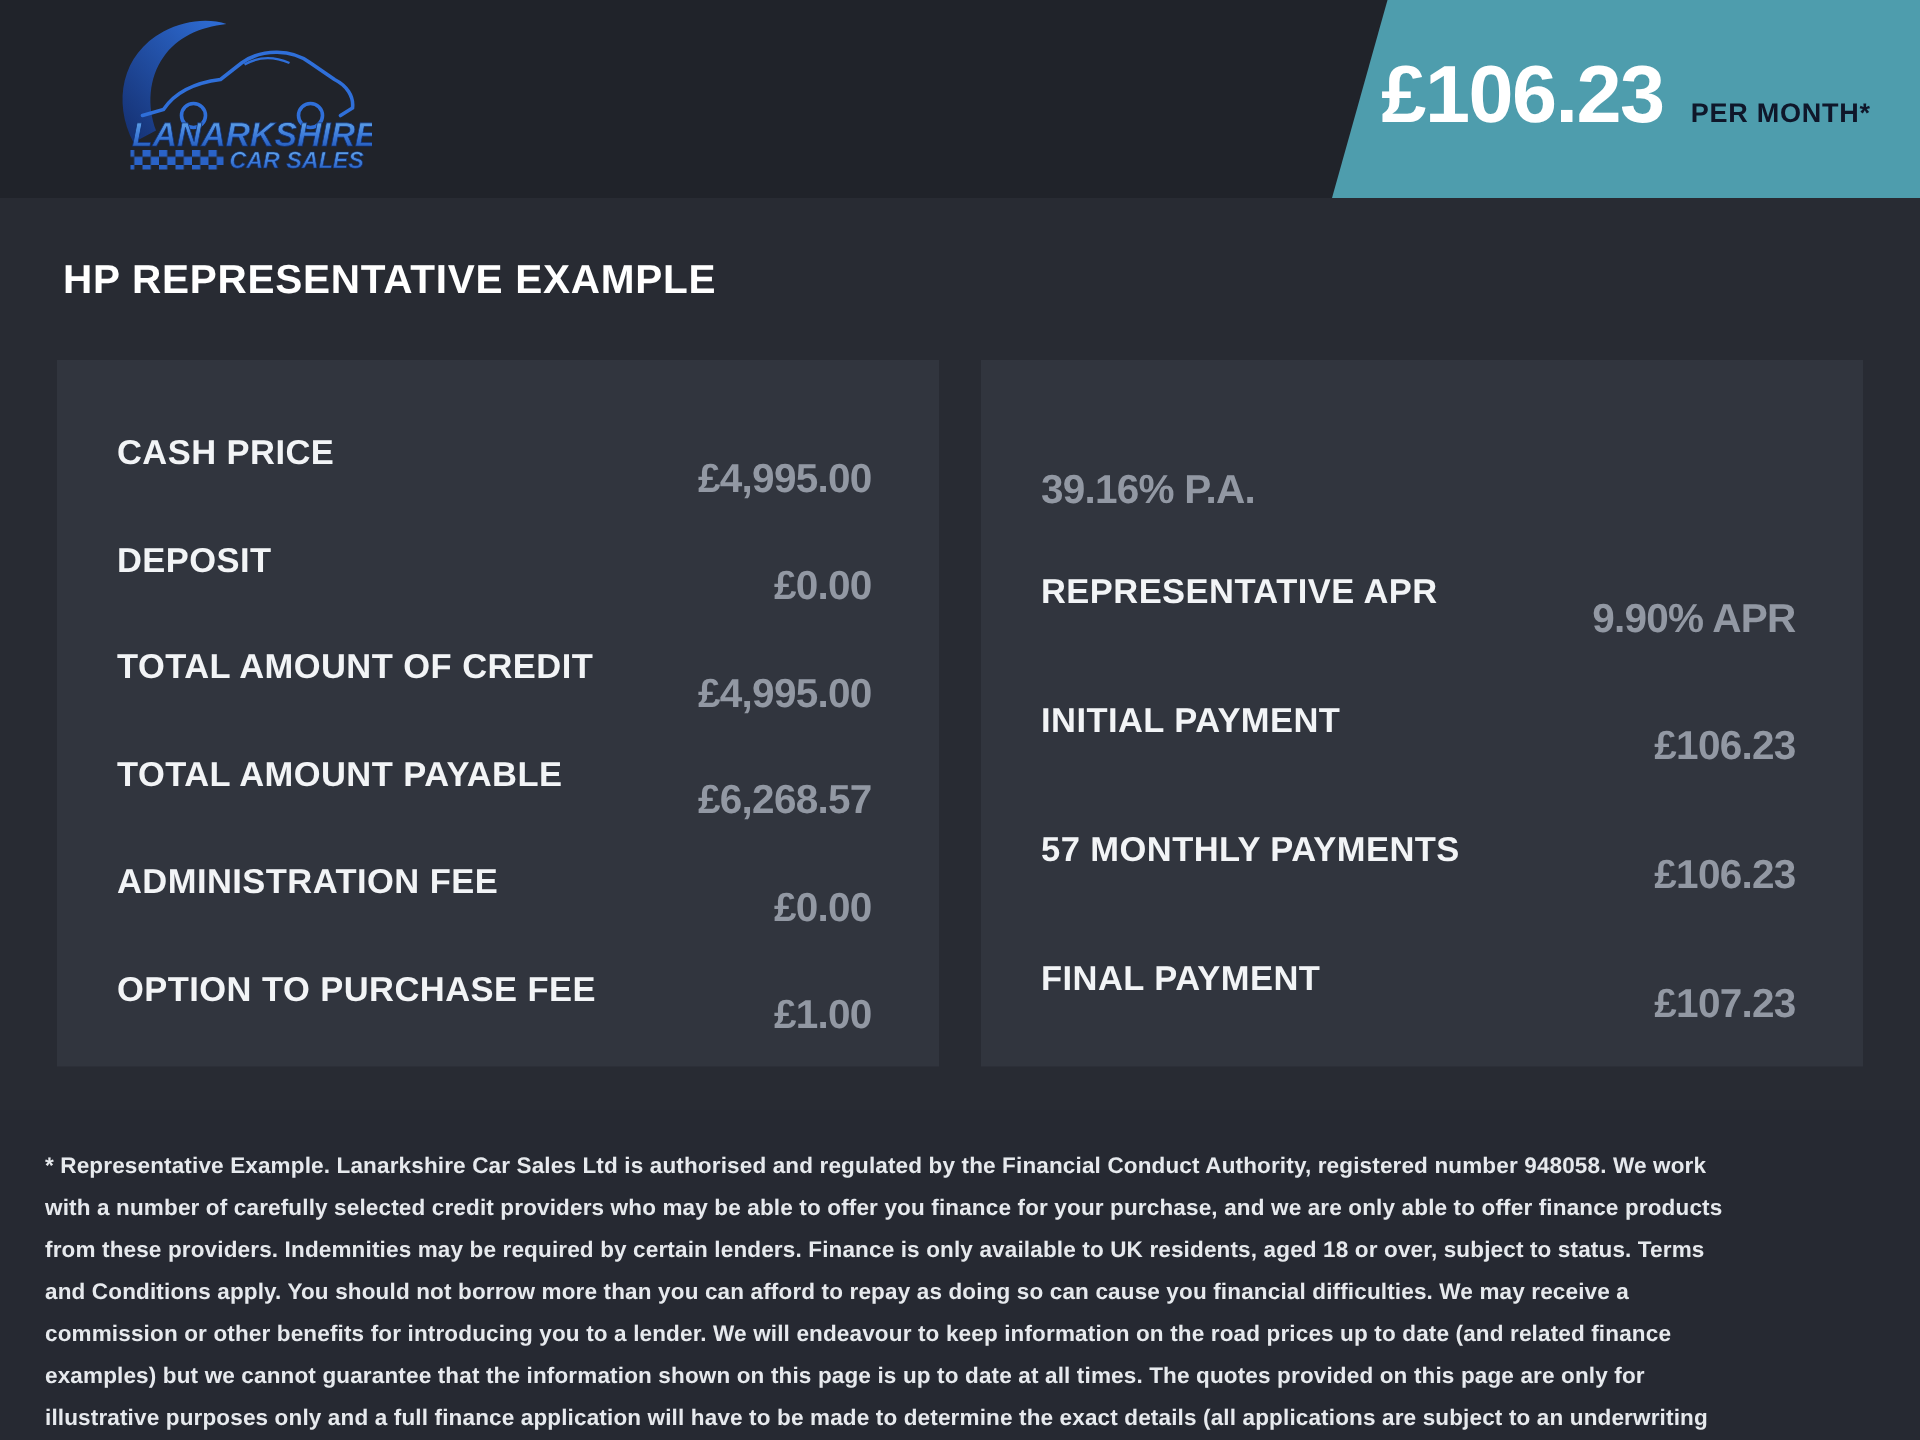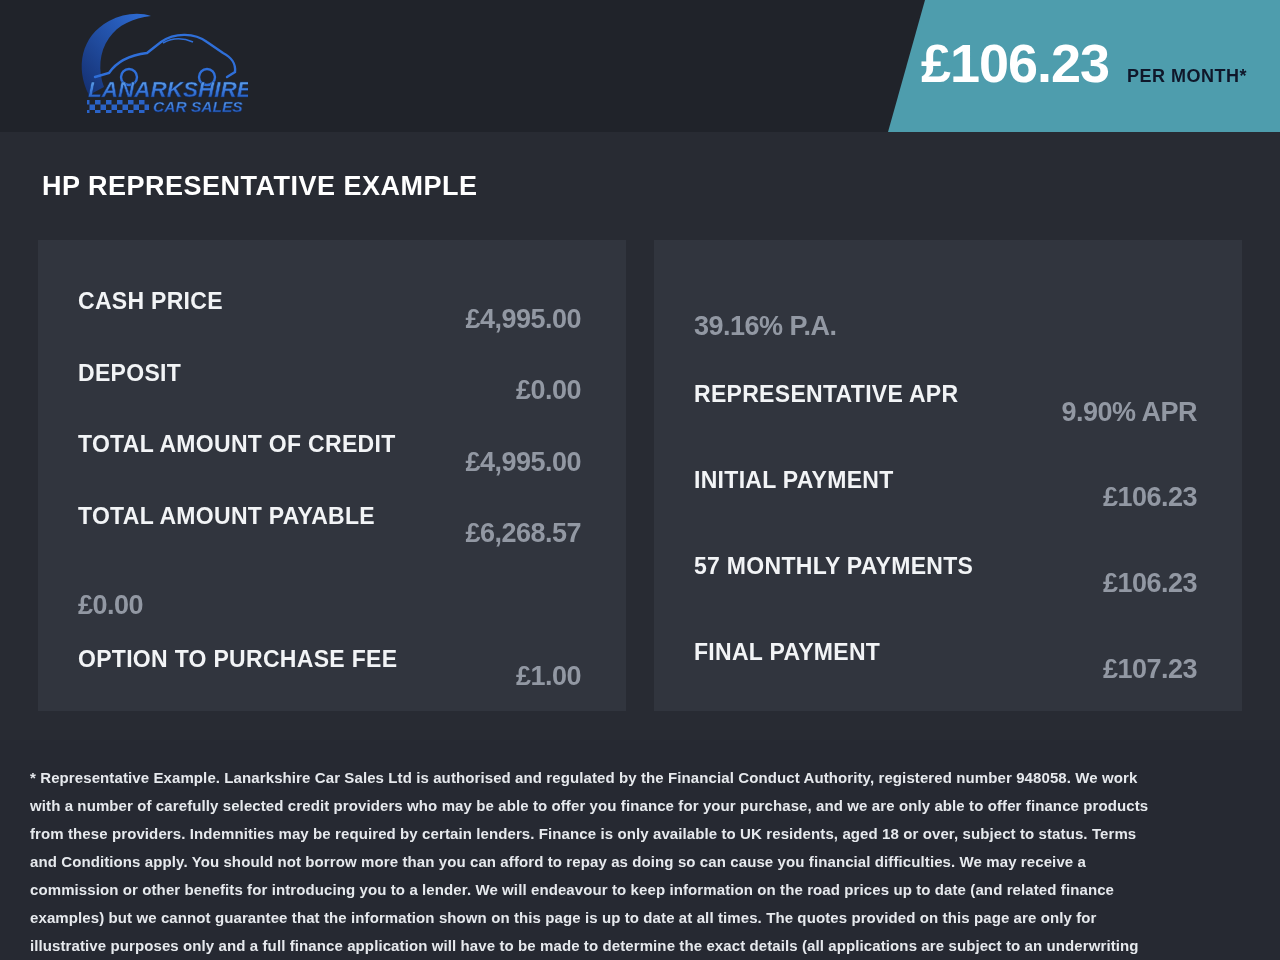--- a/index.html
+++ b/index.html
@@ -167,20 +167,21 @@
       </div>
       <div class="finance-row">
         <span class="row-label">TOTAL AMOUNT OF CREDIT</span>
         <span class="row-value">£4,995.00</span>
       </div>
       <div class="finance-row">
         <span class="row-label">TOTAL AMOUNT PAYABLE</span>
         <span class="row-value">£6,268.57</span>
       </div>
       <div class="finance-row">
+        <span class="row-label">ADMINISTRATION FEE</span>
         <span class="row-value">£0.00</span>
       </div>
       <div class="finance-row">
         <span class="row-label">OPTION TO PURCHASE FEE</span>
         <span class="row-value">£1.00</span>
       </div>
     </div>
 
     <div class="panel">
       <div class="finance-row">

